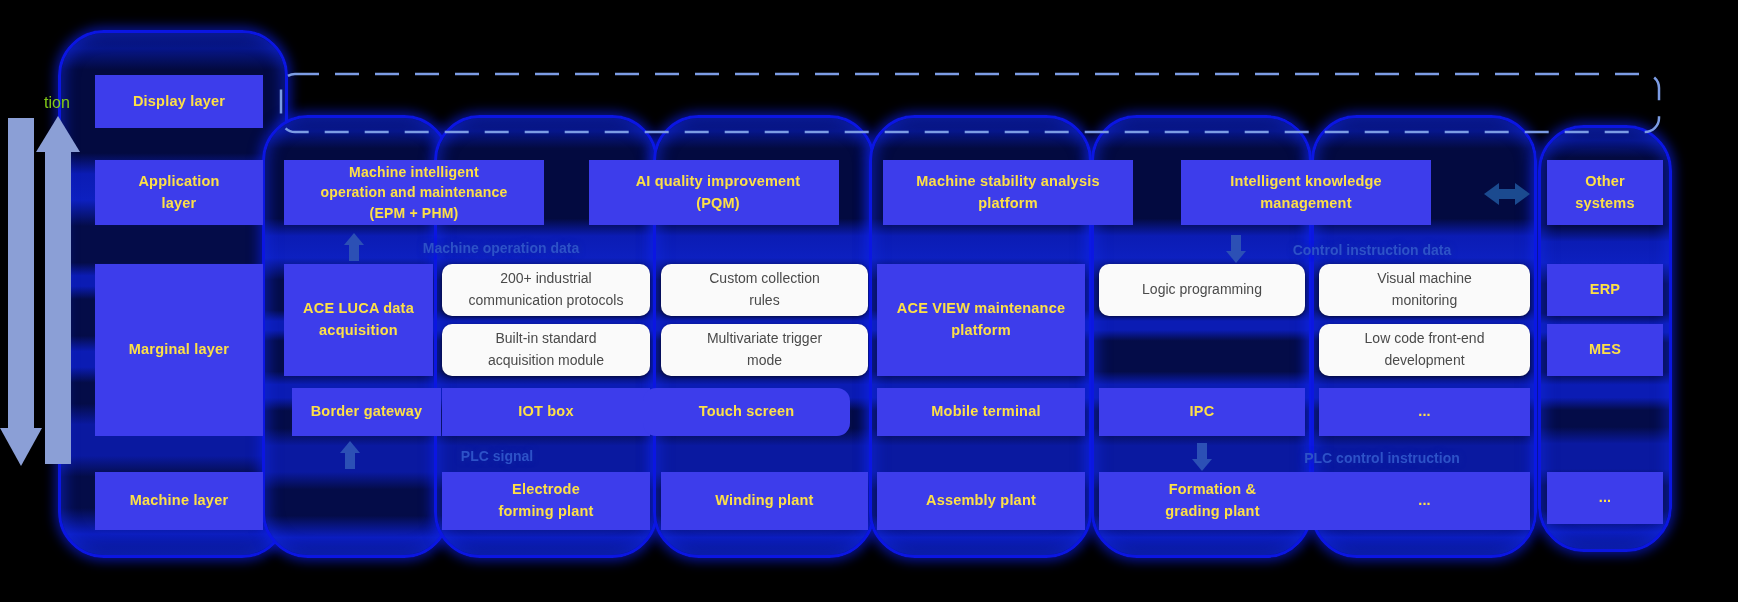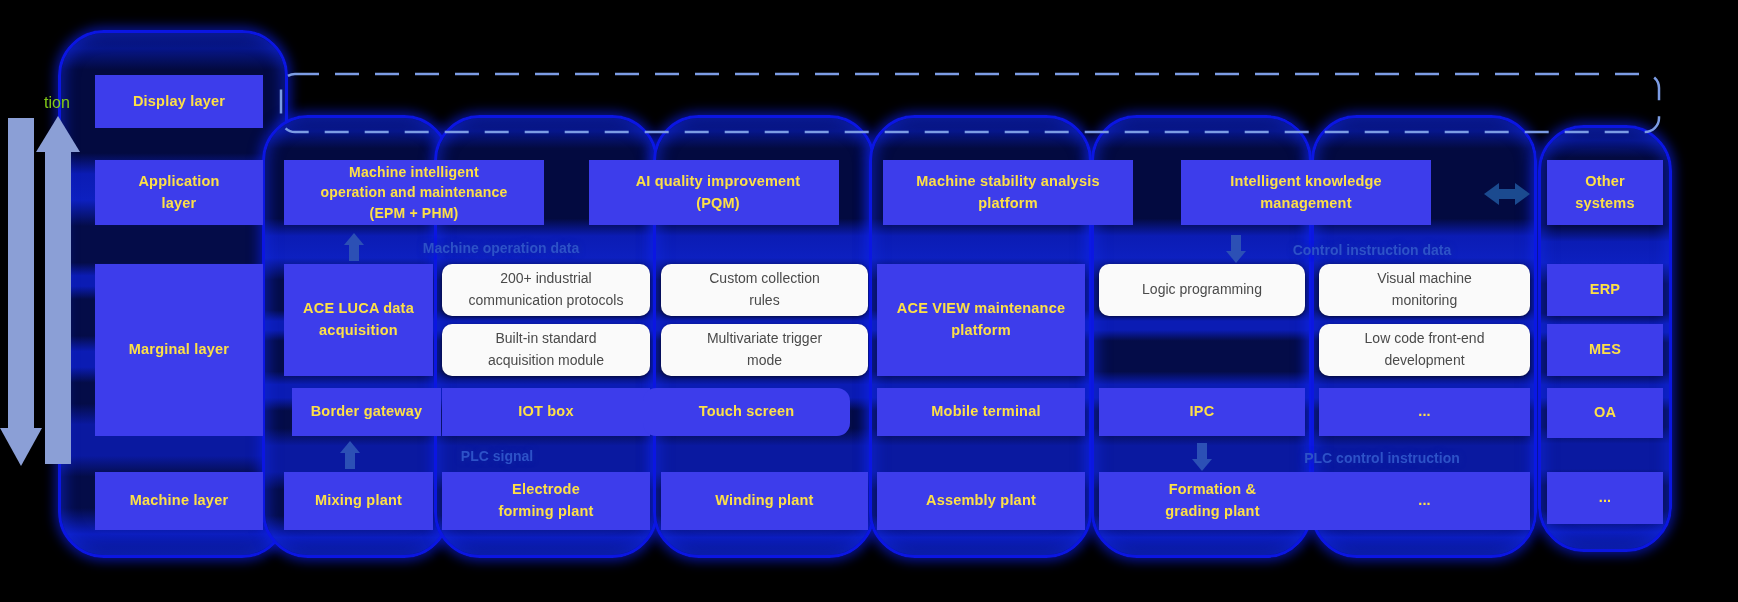--- a/index.html
+++ b/index.html
@@ -136,27 +136,25 @@
   </svg>
   <div class="flowlabel" style="left:417px;top:448px;width:160px;">PLC signal</div>
   <svg style="left:1192px;top:443px;" width="20" height="28" viewBox="0 0 20 28">
     <g fill="#2c50b5">
         <rect x="5" y="0" width="10" height="17"></rect>
         <polygon points="10,28 20,16 0,16"></polygon>
       </g>
   </svg>
   <div class="flowlabel" style="left:1282px;top:450px;width:200px;">PLC control instruction</div>
 
-  <div class="box" style="left:284px;top:472px;width:149px;height:58px;">Mixing plant</div>
   <div class="box" style="left:442px;top:472px;width:208px;height:58px;">Electrode
 forming plant</div>
   <div class="box" style="left:661px;top:472px;width:207px;height:58px;">Winding plant</div>
   <div class="box" style="left:877px;top:472px;width:208px;height:58px;">Assembly plant</div>
   <div class="box" style="left:1099px;top:472px;width:227px;height:58px;">Formation &amp;
 grading plant</div>
   <div class="box" style="left:1319px;top:472px;width:211px;height:58px;">...</div>
   <div class="box" style="left:1547px;top:472px;width:116px;height:52px;">...</div>
 
   <div class="box" style="left:1547px;top:264px;width:116px;height:52px;">ERP</div>
   <div class="box" style="left:1547px;top:324px;width:116px;height:52px;">MES</div>
-  <div class="box" style="left:1547px;top:388px;width:116px;height:50px;">OA</div>
 
 </div>
 
 </body></html>

